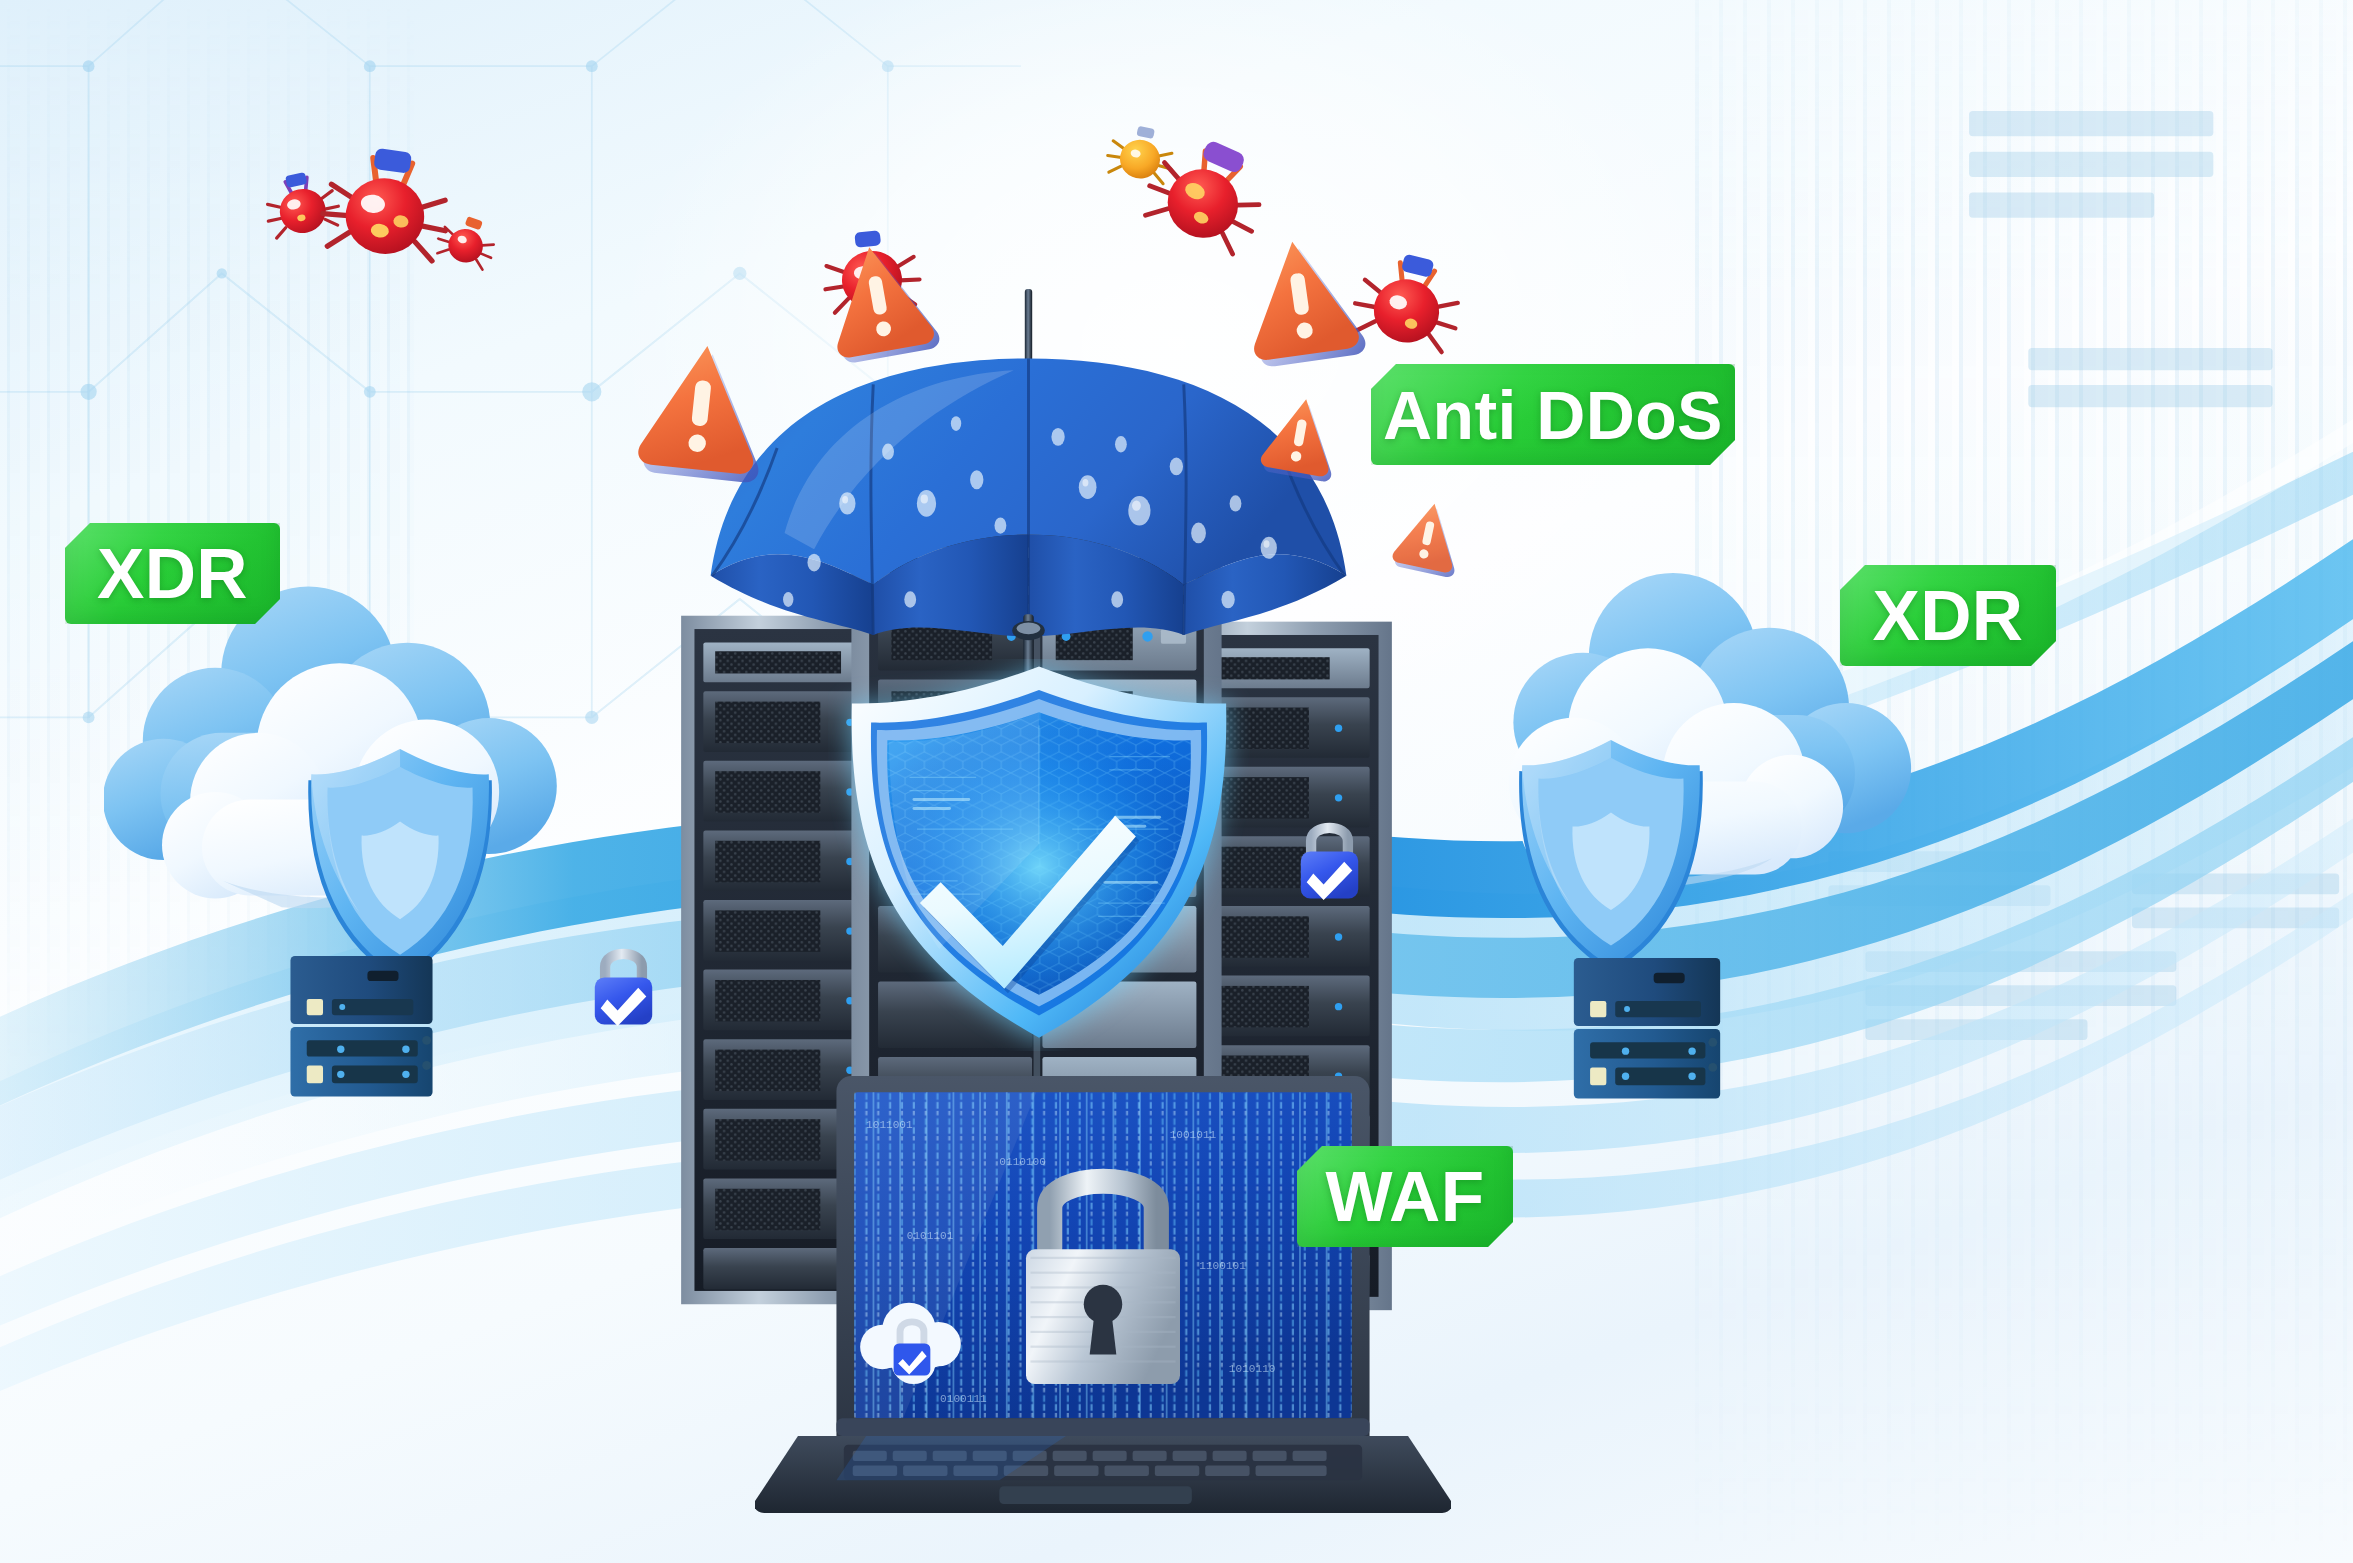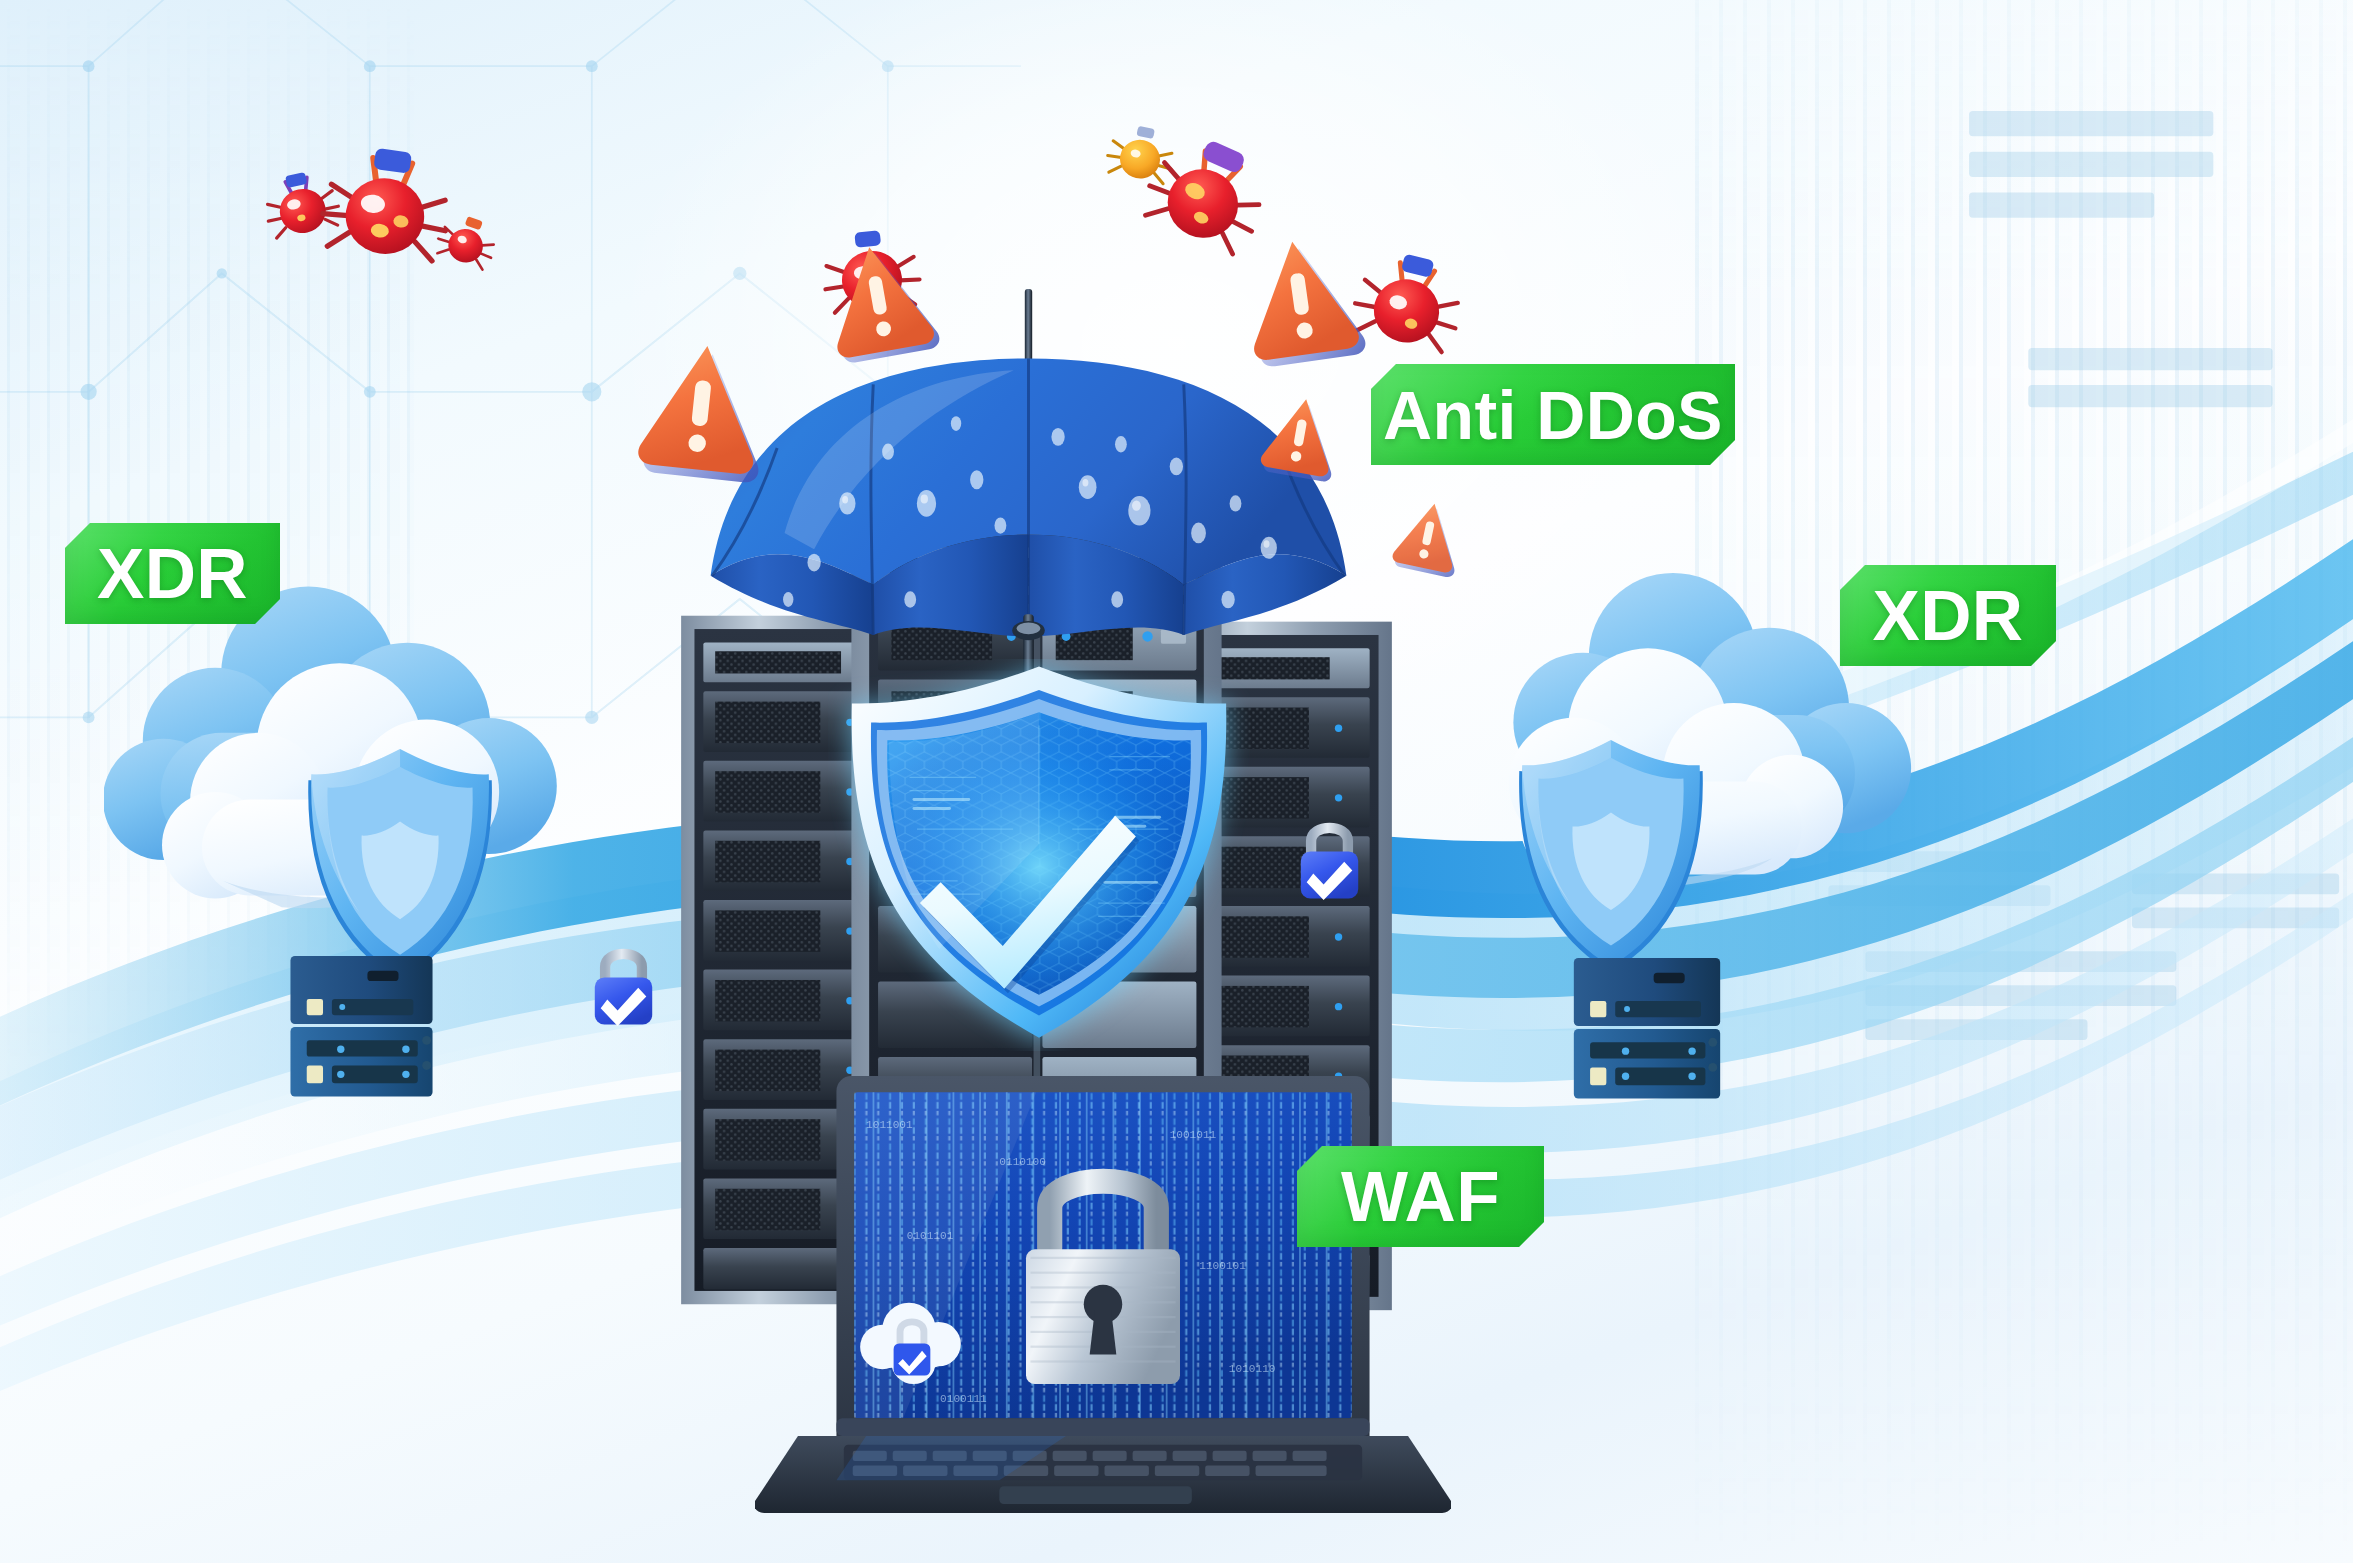--- a/index.html
+++ b/index.html
@@ -65,32 +65,33 @@
     position:absolute;
     display:flex; align-items:center; justify-content:center;
     color:#ffffff;
     font-weight:700;
     letter-spacing:0.4px;
     text-shadow:0 2.2px 7.4px rgba(0,70,10,.28);
     background:linear-gradient(160deg,#3ddb4f 0%, #25cd34 48%, #1fc42f 100%);
     box-shadow:0 7.4px 19px rgba(20,140,40,.30), inset 0 -7.4px 19px rgba(0,110,20,.18);
     -webkit-clip-path:polygon(25px 0, 100% 0, 100% calc(100% - 25px), calc(100% - 25px) 100%, 0 100%, 0 25px);
             clip-path:polygon(25px 0, 100% 0, 100% calc(100% - 25px), calc(100% - 25px) 100%, 0 100%, 0 25px);
+            border-radius:6px;
   }
   .badge .sheen{
     position:absolute; inset:0;
     background:linear-gradient(118deg, rgba(255,255,255,.16) 0%, rgba(255,255,255,.02) 38%, rgba(0,110,20,.18) 100%);
     pointer-events:none;
   }
   .badge span.lbl{ position:relative; z-index:2; }
 
   #badge-xdr-left  { left:65px;  top:523px;  width:215px; height:101px; font-size:71px; }
   #badge-anti-ddos { left:1371px;top:364px;  width:364px; height:101px; font-size:68px; }
   #badge-xdr-right { left:1840px;top:565px;  width:216px; height:101px; font-size:71px; }
-  #badge-waf       { left:1297px;top:1146px; width:247px; height:101px; font-size:71px; }
+  #badge-waf       { left:1297px;top:1146px; width:216px; height:101px; font-size:71px; }
 
   
   .art { position:absolute; }
   .art svg { display:block; width:100%; height:100%; }
 
   #umbrella      { left:666px;  top:289px;  width:725px;  height:414px; }
   #rack          { left:681px;  top:518px;  width:711px;  height:844px; }
   #shield-main   { left:828px; top:659px;  width:422px;  height:392px; }
   #laptop        { left:755px; top:1021px; width:696px;  height:547px; }
   #cloud-left    { left:104px;  top:585px;  width:533px;  height:414px; }

